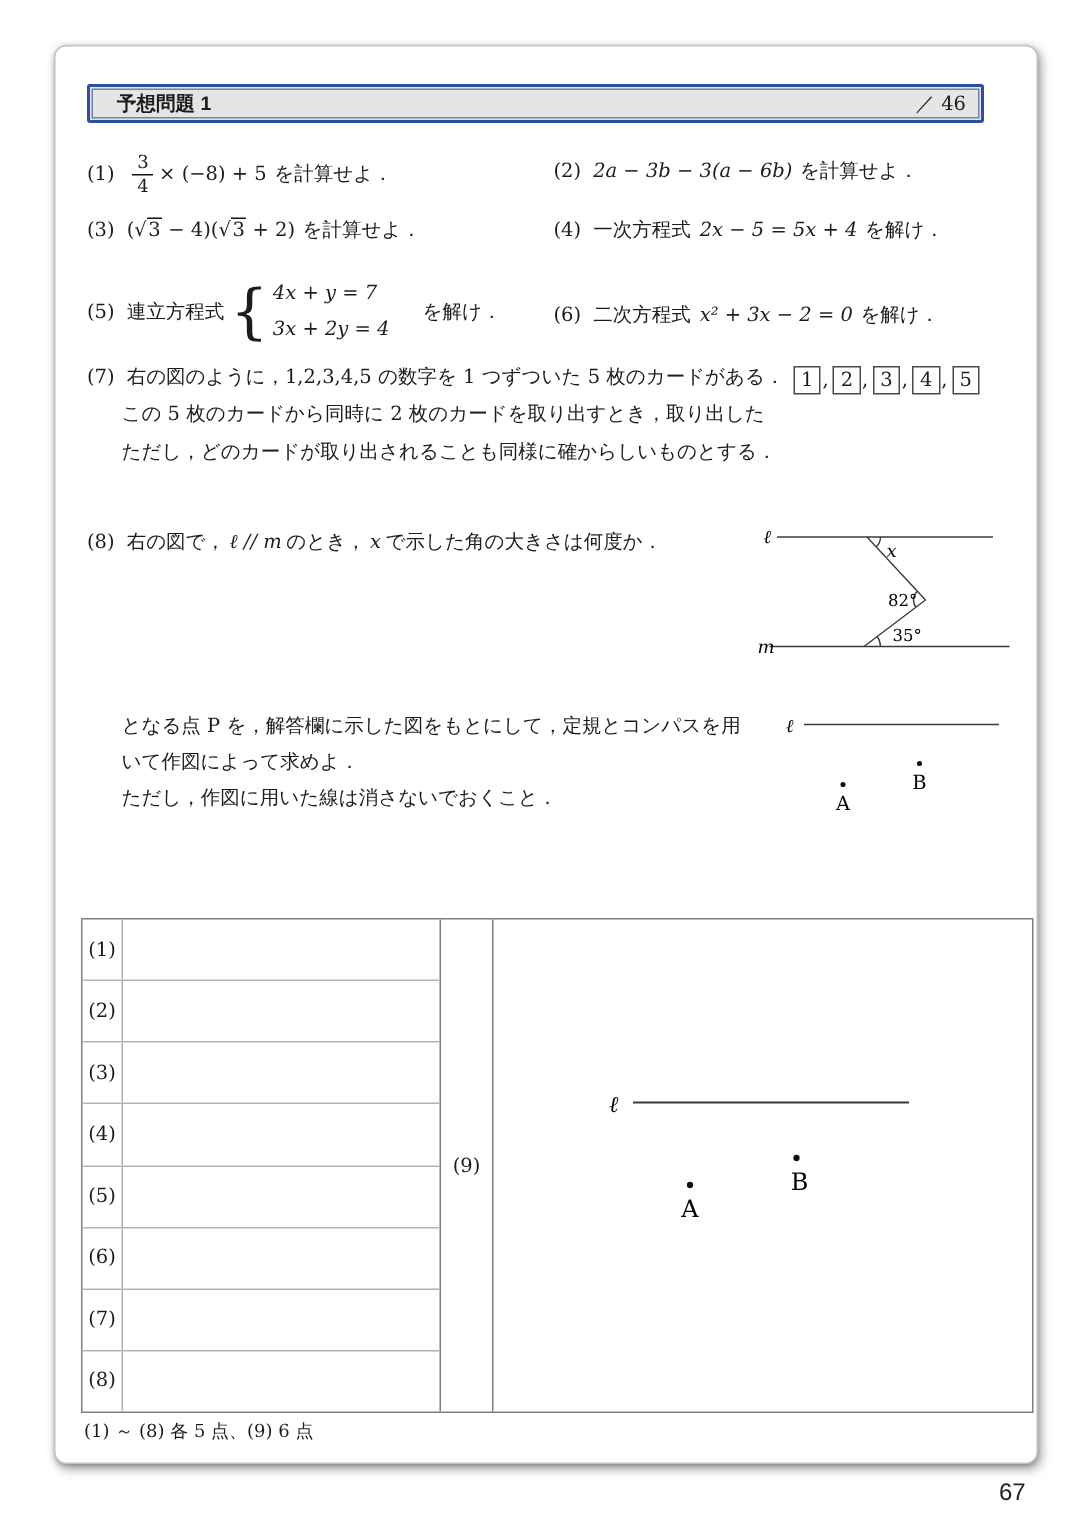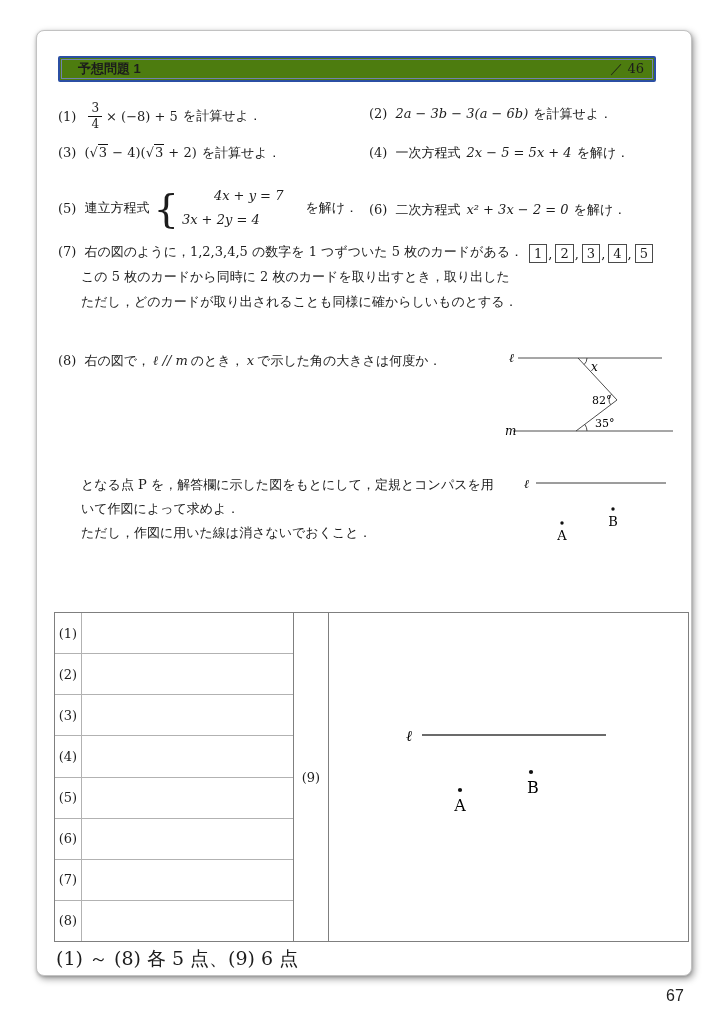--- a/index.html
+++ b/index.html
@@ -12,21 +12,21 @@
     box-shadow: 2px 3px 7px rgba(0,0,0,.38), 0 1px 3px rgba(0,0,0,.18);
   }
   .abs { position:absolute; }
   .prob { font-size:13px; white-space:nowrap; }
   .plabel { margin-right:8px; }
   .m { font-style:italic; }
   .jlead { margin-right:6px; }
   .tail { margin-left:5px; }
   
   .header-outer { position:absolute; left:21px; top:25px; width:598px; height:26px;
-    border:2px solid #2b4fa3; border-radius:2px; padding:1px; background:#4d7c0f; }
+    border:2px solid #2b4fa3; border-radius:2px; padding:1px; background:#e5e5e5; }
   .header-inner { width:100%; height:100%; border:1px solid #7282ae;
     display:flex; align-items:center; justify-content:space-between; padding:0 8px 0 16px; }
   .header-title { font-family:"Liberation Sans","DejaVu Sans",sans-serif; font-weight:bold; font-size:13px; }
   .header-score { font-size:13px; }
   
   .frac { display:inline-block; text-align:center; vertical-align:-9px; line-height:1.05; margin:0 4px; font-size:12px; }
   .frac .num { display:block; padding:0 3px 1px; border-bottom:1px solid #111; }
   .frac .den { display:block; padding-top:1px; }
   
   .rad { border-top:1px solid #111; padding:0 1px; }
@@ -46,21 +46,21 @@
   .ans-table { position:absolute; left:17px; top:581px; width:635px; height:330px;
     border:1px solid #7f7f7f; display:flex; }
   .ans-left { width:239px; display:flex; flex-direction:column; border-right:1px solid #7f7f7f; }
   .ans-row { flex:1; display:flex; border-bottom:1px solid #b2b2b2; }
   .ans-row:last-child { border-bottom:none; }
   .ans-row-label { width:27px; border-right:1px solid #b2b2b2; display:flex; align-items:center; justify-content:center; font-size:13px; }
   .ans-row-cell { flex:1; }
   .ans-gap { width:35px; border-right:1px solid #7f7f7f; display:flex; align-items:center; justify-content:center; font-size:13px; }
   .ans-big { flex:1; position:relative; }
   
-  .scoring { font-size:19px; }
+  .scoring { font-size:12px; }
   .pagenum { font-size:16px; color:#222; font-family:"Liberation Sans","DejaVu Sans",sans-serif; }
   svg text { font-family:"DejaVu Serif","Liberation Serif",serif; }
   .figtext-i { font-style:italic; }
 </style>
 </head>
 <body>
 
 <div class="page-wrap">
   <div class="sheet">
 
@@ -92,21 +92,21 @@
     <div class="abs prob" style="left:332px; top:113px;">
       <span class="plabel">(4)</span><span class="jlead">一次方程式</span><span class="m">2x − 5 = 5x + 4</span><span class="tail">を解け．</span>
     </div>
 
     <div class="abs prob" style="left:21px; top:150px; height:54px; display:flex; align-items:center;">
       <span class="plabel">(5)</span>
       <span>連立方程式</span>
       <span class="sys">
         <span class="brace">{</span>
         <span class="eqs">
-          <span style="display:block;margin-left:32px;">4x + y = 7</span>
+          <span style="display:block;">4x + y = 7</span>
           <span style="display:block;">3x + 2y = 4</span>
         </span>
       </span>
       <span style="margin-left:22px;">を解け．</span>
     </div>
 
     <div class="abs prob" style="left:332px; top:170px;">
       <span class="plabel">(6)</span><span class="jlead">二次方程式</span><span class="m">x² + 3x − 2 = 0</span><span class="tail">を解け．</span>
     </div>
 

